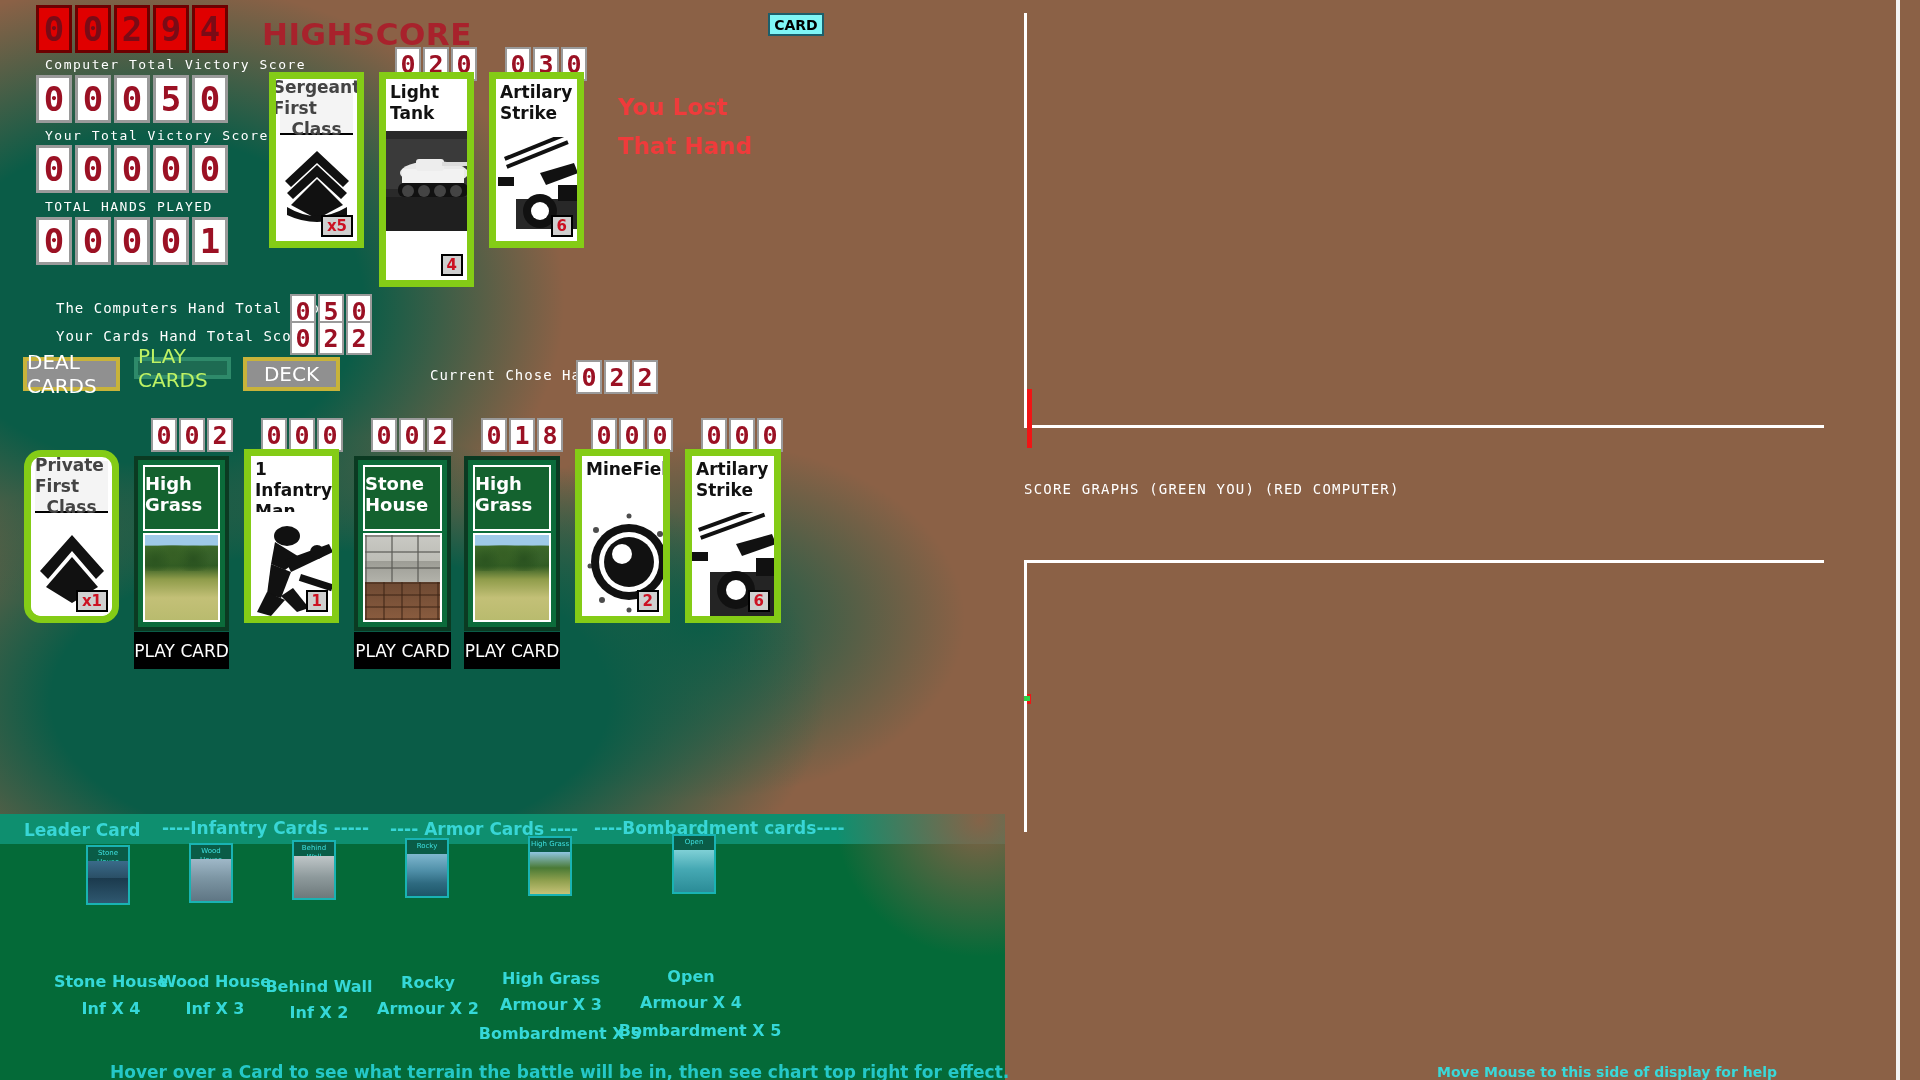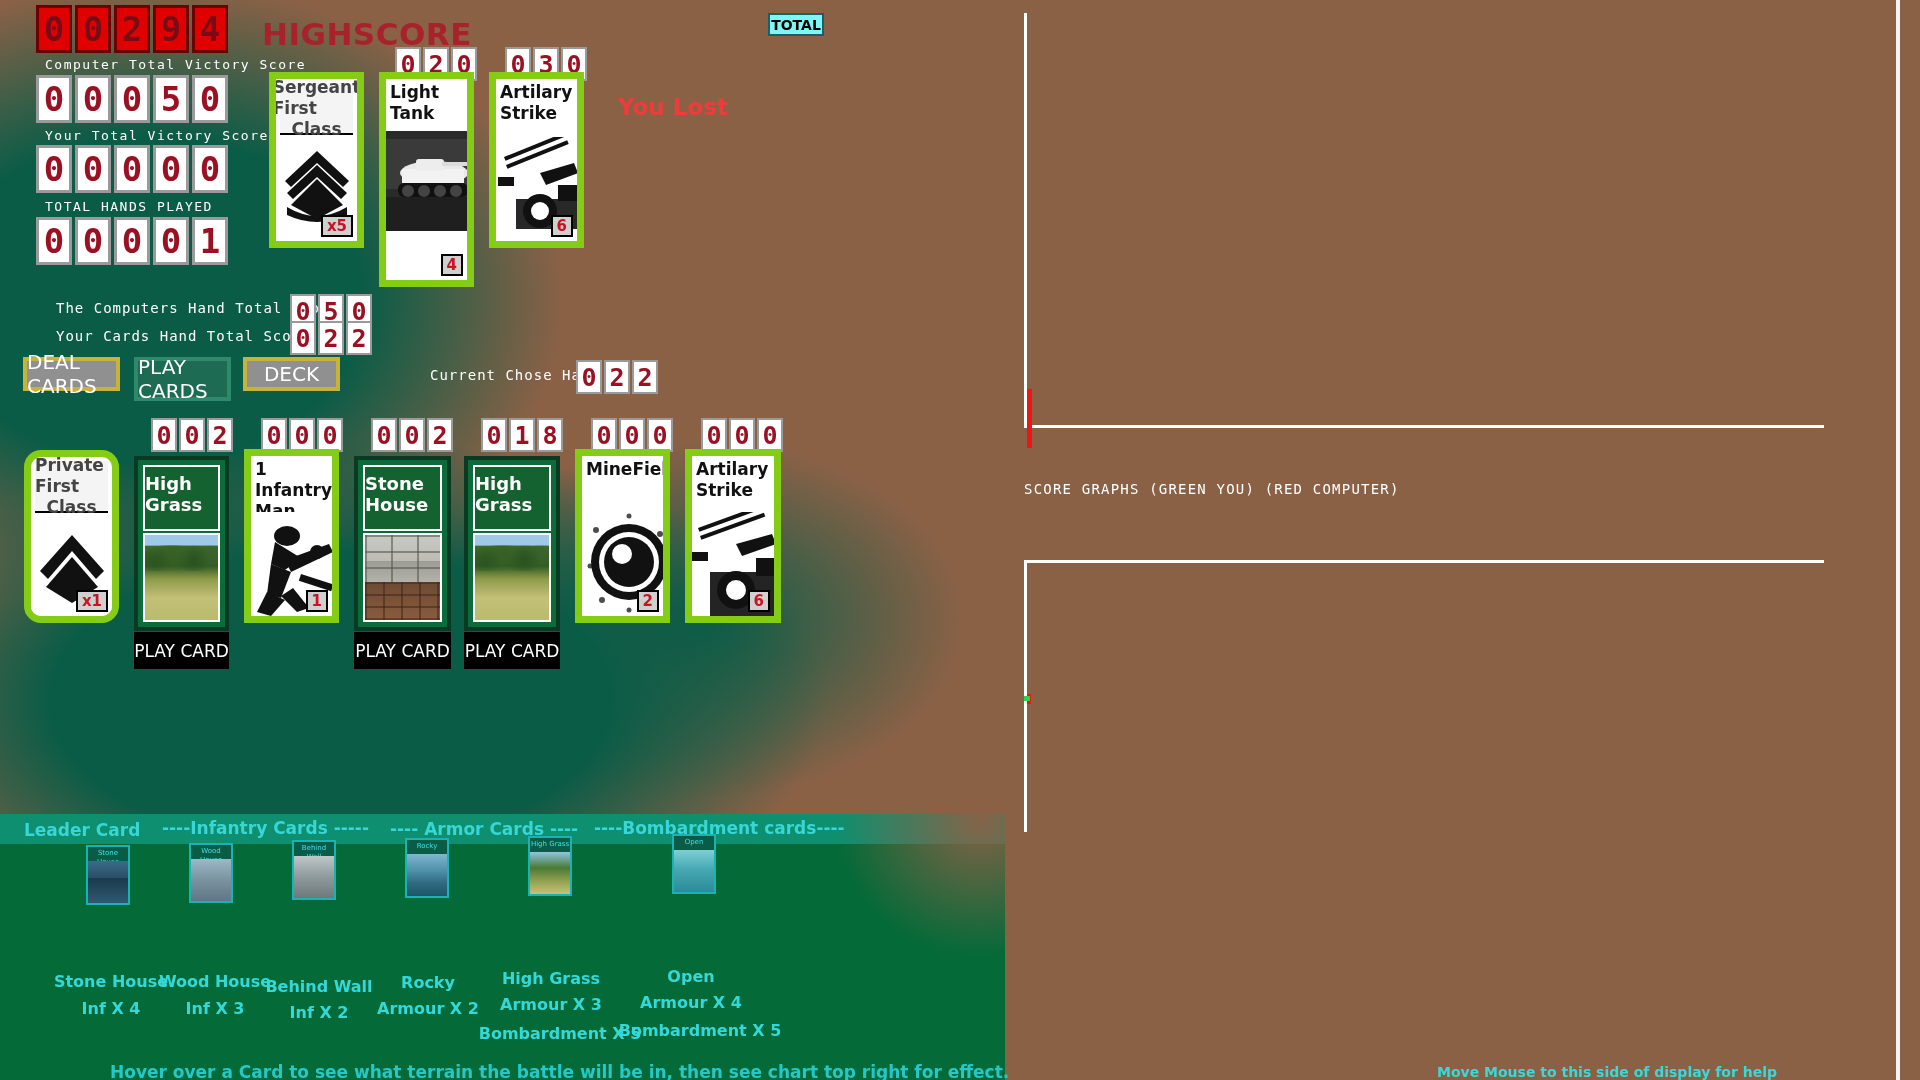--- a/index.html
+++ b/index.html
@@ -206,22 +206,22 @@
   .gbtn {
     position: absolute;
     box-sizing: border-box;
     display:flex; align-items:center; justify-content:center;
     font-family:"DejaVu Sans", sans-serif;
     font-size: 20px;
     cursor:pointer;
   }
   #dealbtn { left:23px; top:357px; width:97px; height:34px;
     background:#909090; border:4px solid #c8b33a; color:#fff; }
-  #playbtn { left:134px; top:357px; width:97px; height:44px;
-    background:#1d6b52; border:4px solid #2e8a6a; color:#ffffff; }
+  #playbtn { left:134px; top:357px; width:97px; height:22px;
+    background:#1d6b52; border:4px solid #2e8a6a; color:#bef264; }
   #deckbtn { left:243px; top:357px; width:97px; height:34px;
     background:#909090; border:4px solid #c8b33a; color:#fff; }
 
   .lbl {
     position:absolute;
     color:#fff;
     font-family:"DejaVu Sans Mono", monospace;
     font-size:14px;
     letter-spacing:1px;
     white-space:nowrap;
@@ -364,24 +364,25 @@
   <div class="digrow" style="left:36px; top:217px;">
     <div class="dig">0</div>
     <div class="dig">0</div>
     <div class="dig">0</div>
     <div class="dig">0</div>
     <div class="dig">1</div>
   </div>
 
   <div id="highscore">HIGHSCORE</div>
 
-  <div id="exitbtn">TOTAL</div>
+  <div id="exitbtn">CARD</div>
 
   <div id="lostmsg">
     <div>You Lost</div>
+    <div>That Hand</div>
   </div>
 
   <div class="card rankcard" style="left:269px; top:72px; width:95px; height:176px;">
     <div class="hdr">
       <span>Sergeant First</span>
       <span>Class</span>
     </div>
     <div class="artbox" style="top:56px; bottom:0;">
       <svg class="chevron" style="top:14px;" viewBox="0 0 72 78">
         <path d="M36 2 L68 32 L62 38 L36 14 L10 38 L4 32 Z" fill="#111"></path>

